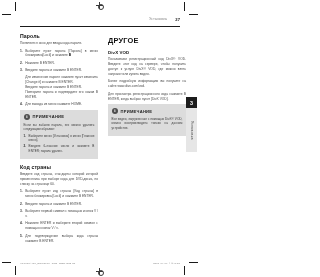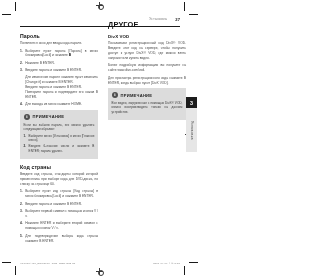--- a/index.html
+++ b/index.html
@@ -33,21 +33,21 @@
   
   .reg{position:absolute;width:7px;height:7px;}
   .reg:before,.reg:after{content:"";position:absolute;background:#3a3a3a;}
   .reg:before{left:3px;top:0;width:1px;height:7px;}
   .reg:after{left:0;top:3px;width:7px;height:1px;}
   .reg i{position:absolute;left:1.5px;top:1.5px;width:4px;height:4px;border:.7px solid #3a3a3a;border-radius:50%;}
 
   
   .col{position:absolute;width:78px;}
   .col-left{left:20px;top:33px;}
-  .col-right{left:108px;top:20px;}
+  .col-right{left:108px;top:36px;}
 
   h2.sect{
     font-size:5.2px;font-weight:bold;color:#111;margin:0 0 2.2px 0;letter-spacing:.1px;
   }
   h1.big{
     font-size:7.4px;font-weight:bold;color:#111;margin:0 0 5px 0;letter-spacing:.2px;
   }
   h3.sub{
     font-size:4.4px;font-weight:bold;color:#111;margin:0 0 2.2px 0;letter-spacing:.1px;
   }

